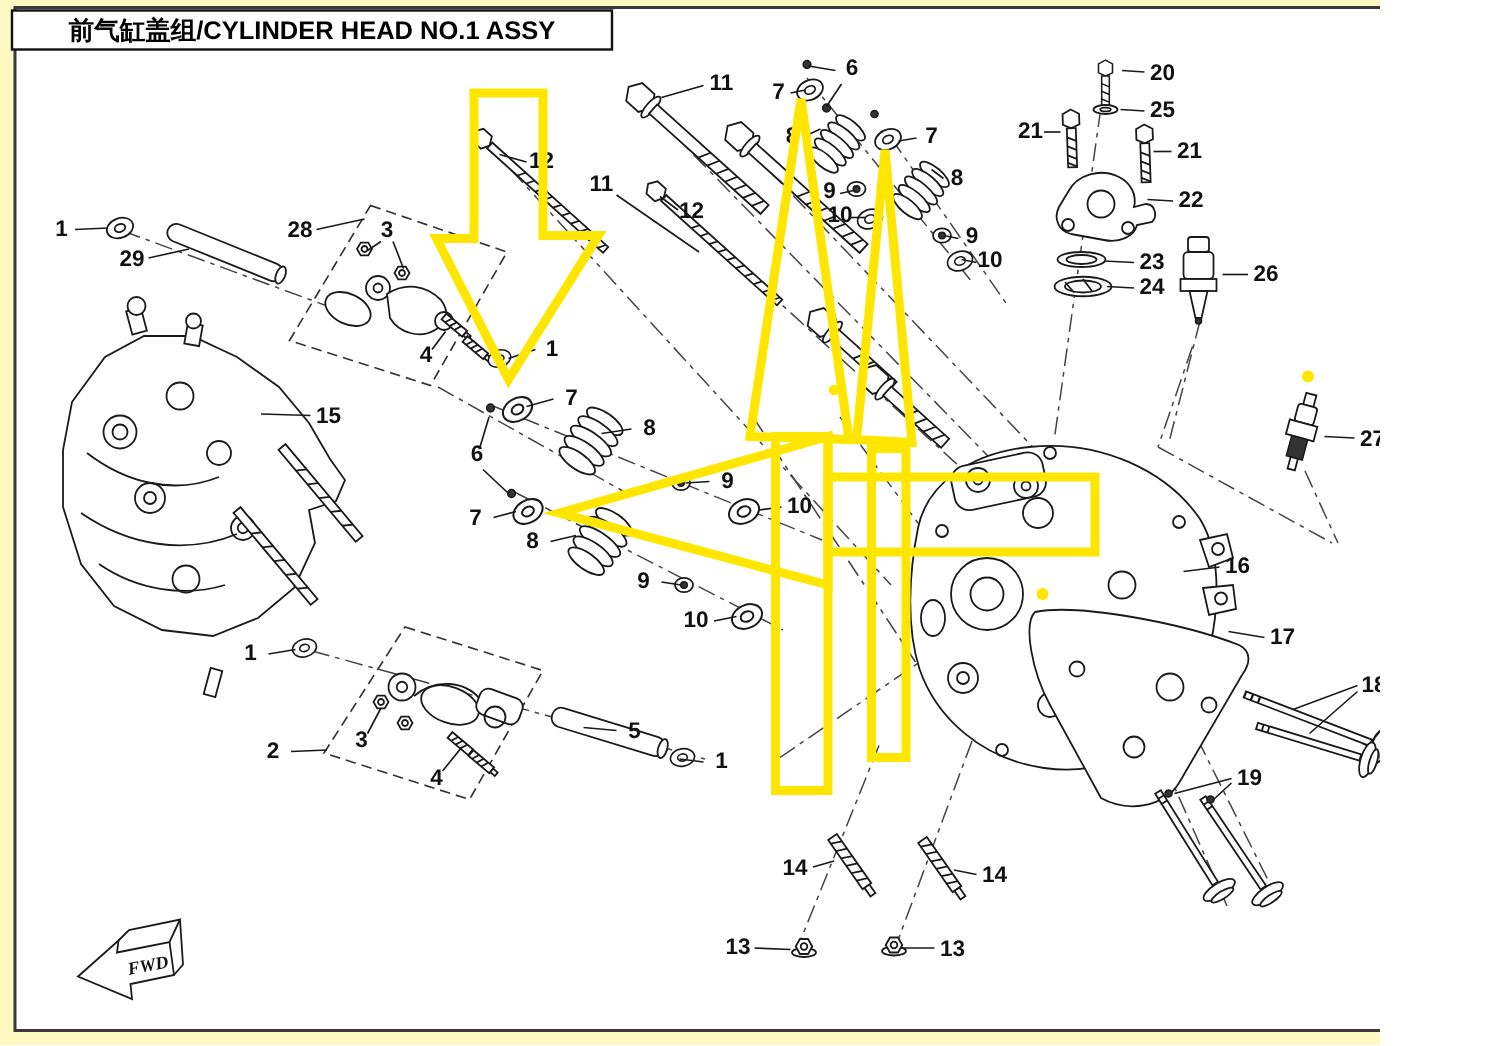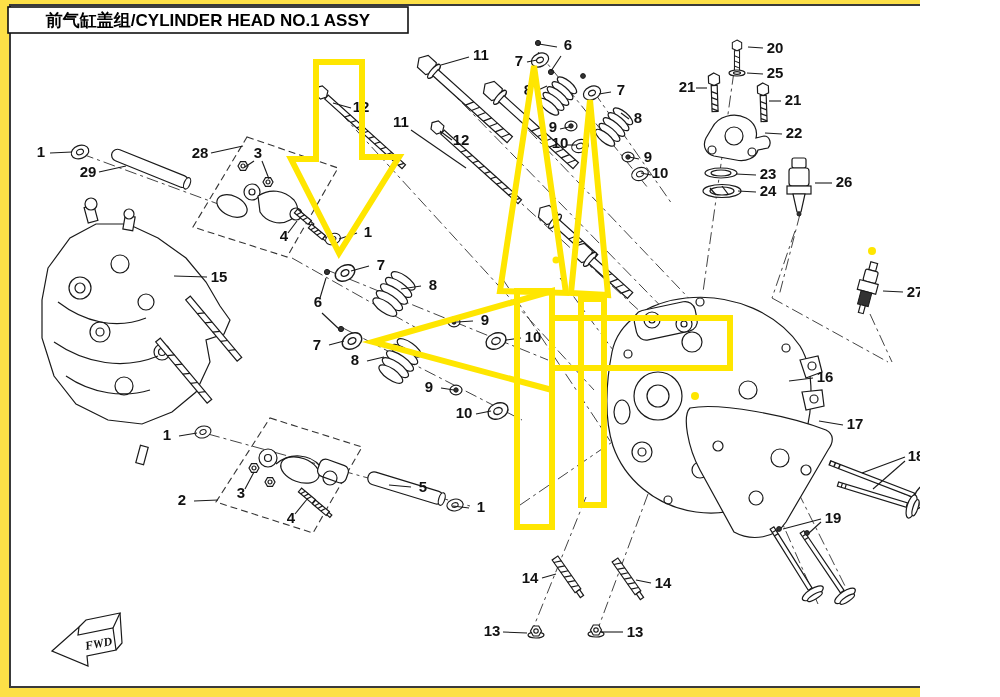--- a/index.html
+++ b/index.html
@@ -1,16 +1,16 @@
 <!DOCTYPE html>
 <html><head>
 <meta charset="utf-8">
 <style>
   html,body{margin:0;padding:0;background:#fff;}
-  #stage{position:relative;width:920px;height:697px;background:#fde047;overflow:hidden;
+  #stage{position:relative;width:920px;height:697px;background:#fef9c3;overflow:hidden;
          font-family:"Liberation Sans",sans-serif;}
   svg{position:absolute;left:0;top:0;}
   .part{stroke:#1a1a1a;stroke-width:1.2;fill:#fff;}
   .partn{stroke:#1a1a1a;stroke-width:1.2;fill:none;}
   .dark{stroke:#1a1a1a;stroke-width:1;fill:#333;}
   .axis{stroke:#444;stroke-width:1;fill:none;stroke-dasharray:12 4 3 4;}
   .dashbox{stroke:#333;stroke-width:1.1;fill:none;stroke-dasharray:7 4;}
   .leader{stroke:#1a1a1a;stroke-width:1.1;}
   .callout{font:bold 15px "Liberation Sans",sans-serif;text-anchor:middle;fill:#111;}
   .title-text{font:bold 17px "Liberation Sans",sans-serif;text-anchor:middle;fill:#000;}

